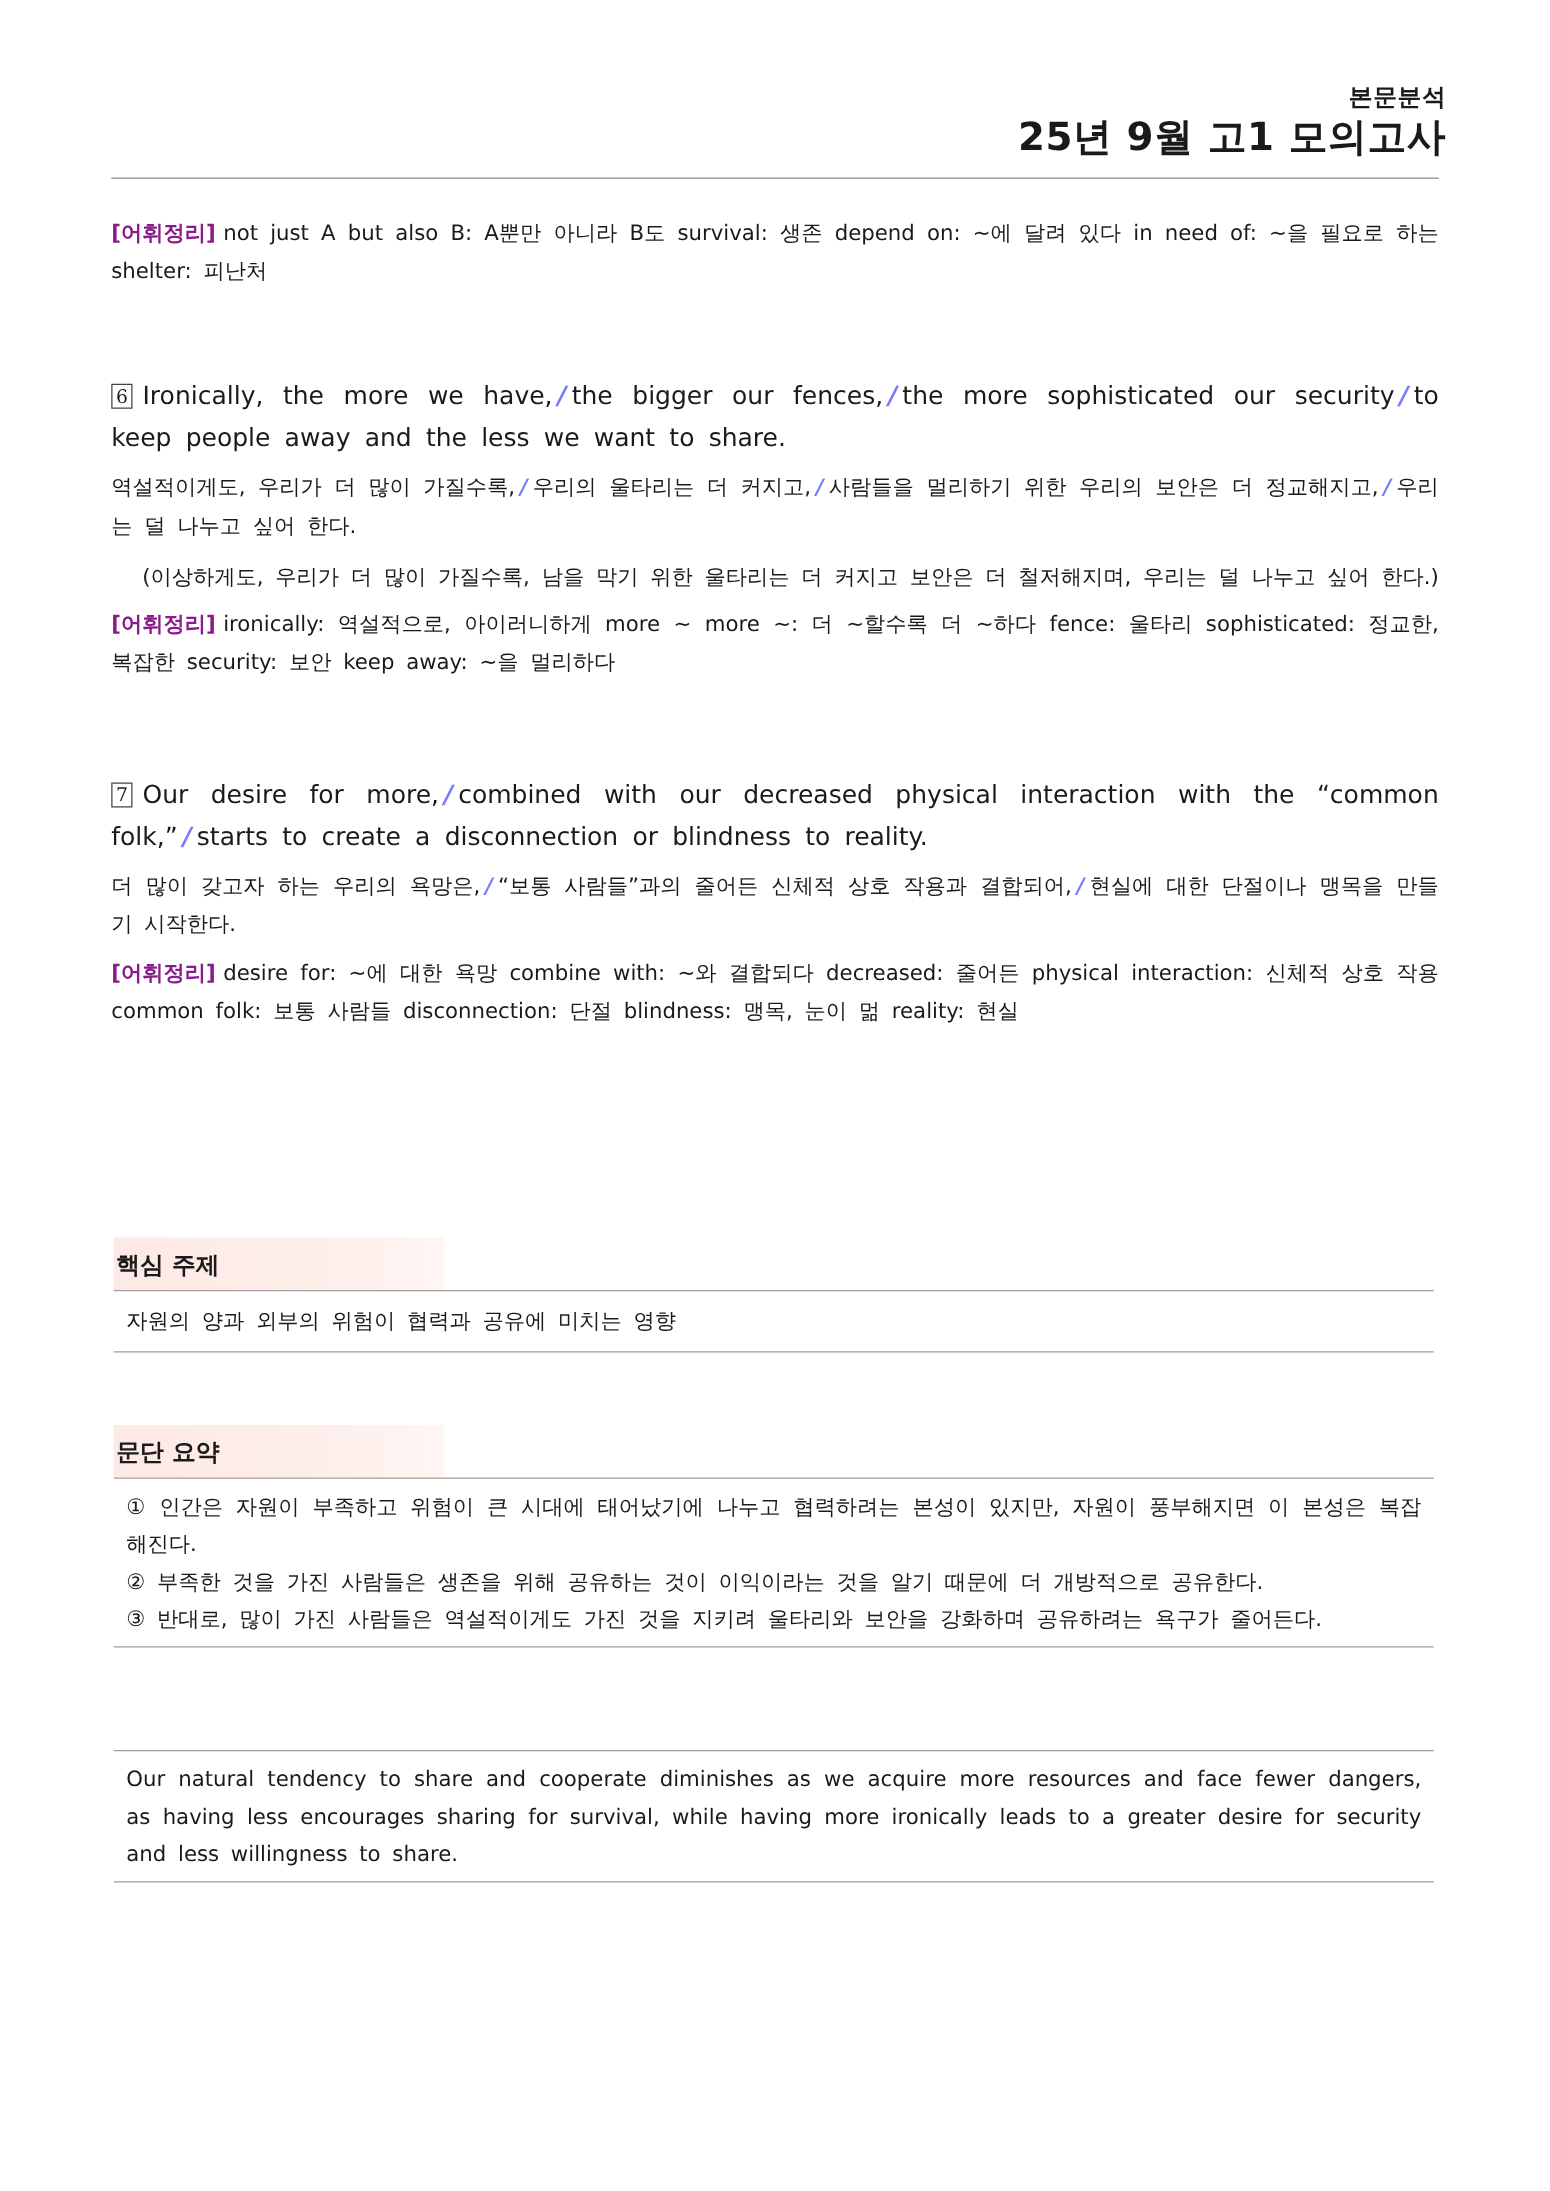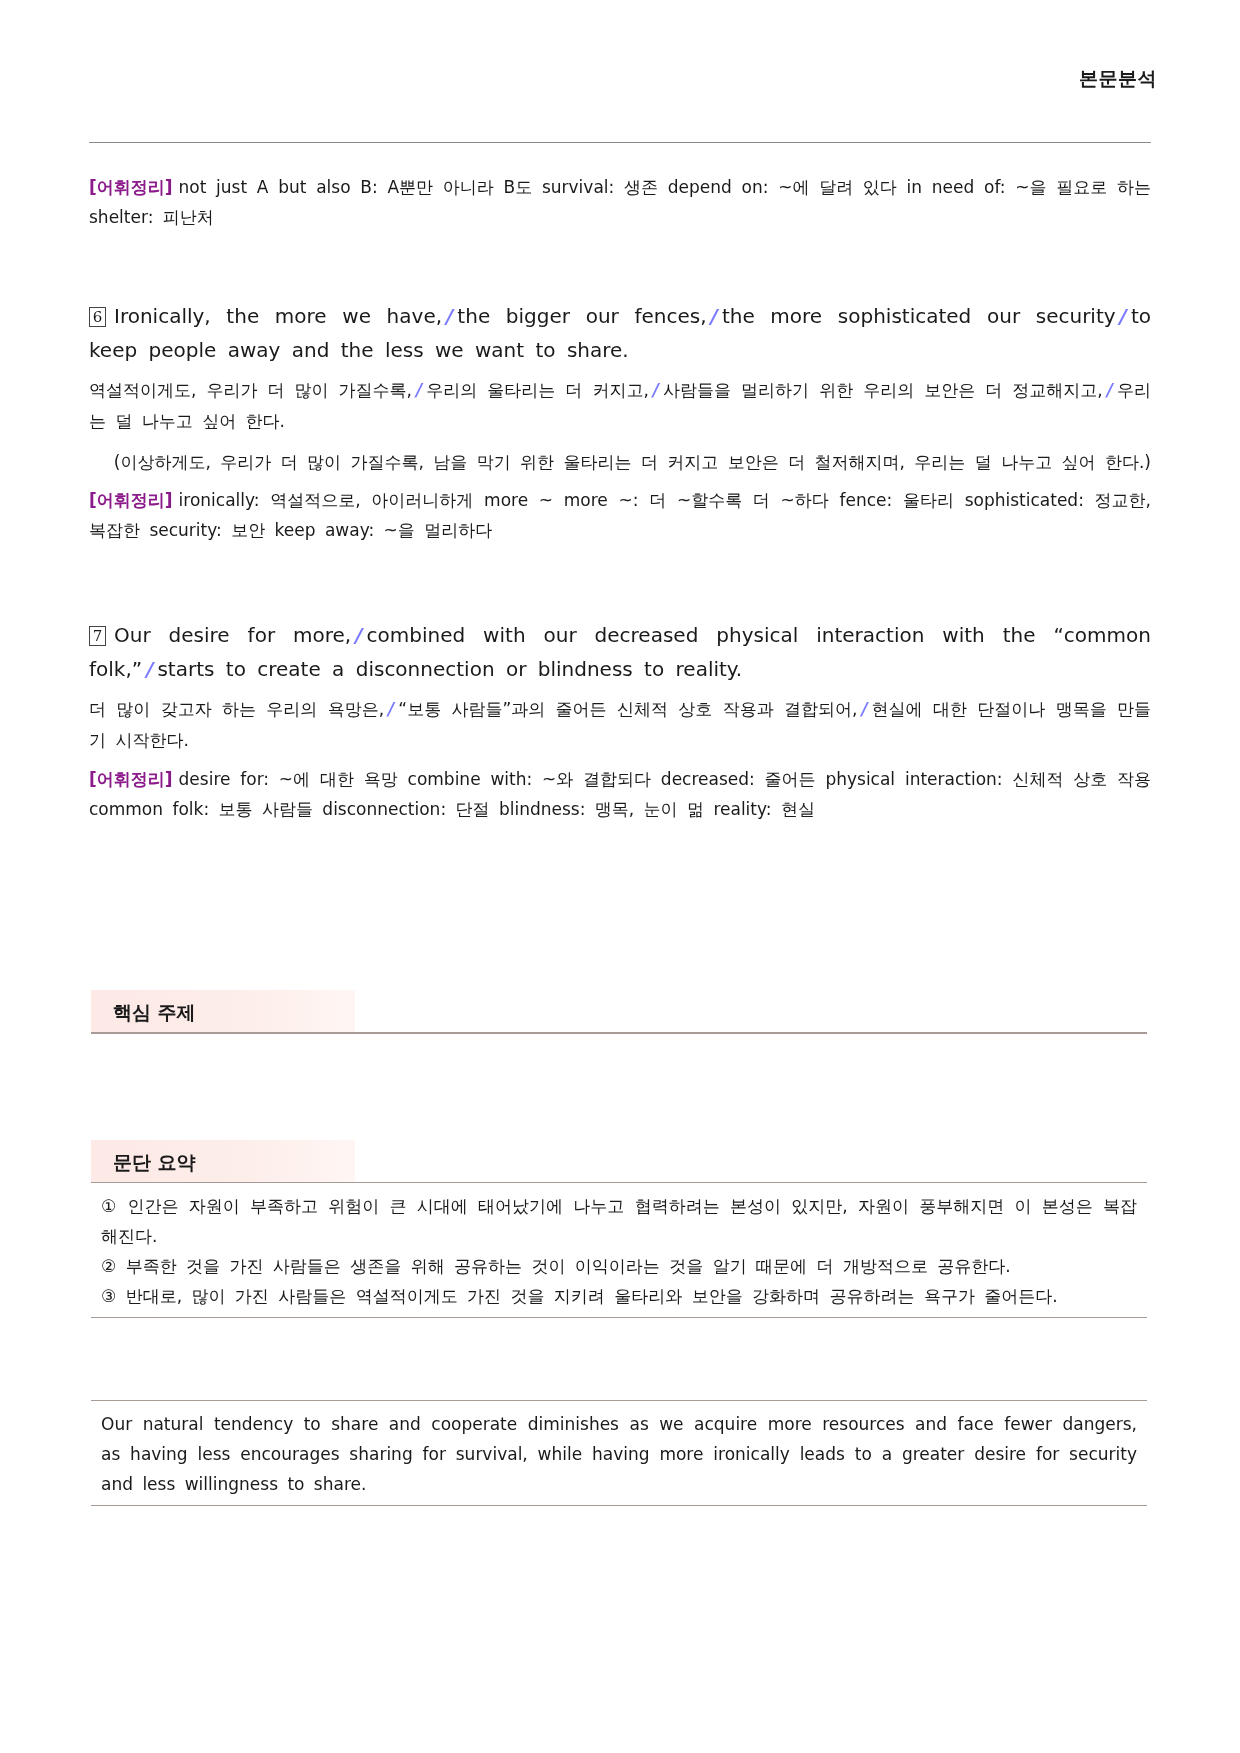--- a/index.html
+++ b/index.html
@@ -27,35 +27,36 @@
       display: inline-block; width: 17px; height: 20px; border: 1px solid #444;
       font-size: 15px; line-height: 18px; text-align: center; vertical-align: 1px;
       margin-right: 8px; font-family: "DejaVu Serif", serif;
     }
     .slash { color: #7b7bff; font-weight: bold; font-style: italic; margin: 0 4px; }
 
     .block { position: absolute; left: 0; width: 1062px; }
 
     .section { position: absolute; left: 2px; width: 1056px; }
     .section .head {
-      width: 264px; height: 42px; padding-left: 22px;
+      width: 264px; height: 42px; padding-left: 2px;
       background: linear-gradient(to right, #fde9e6 0%, #fdeeea 60%, #fff6f4 100%);
       font-size: 19px; font-weight: bold; line-height: 44px;
     }
     .section .rule { height: 1px; background: #a89a94; width: 100%; }
     .section .body { padding: 8px 10px 6px 10px; font-size: 17px; line-height: 30px; word-spacing: 4px; text-align: justify; }
     .section .body .line { display: block; }
   </style>
 </head>
 <body>
 
 <div class="page">
 
   <div class="header">
     <div class="sub">본문분석</div>
+    <div class="title">25년 9월 고1 모의고사</div>
   </div>
   <div class="header-rule"></div>
 
   <div class="block vocab" style="top:172px;">
     <span class="tag">[어휘정리]</span><span>not just A but also B: A뿐만 아니라 B도 survival: 생존 depend on: ~에 달려 있다 in need of: ~을 필요로 하는 shelter: 피난처</span>
   </div>
 
   <div class="block" style="top:299px;">
     <div class="sentence-en">
       <span class="numbox">6</span><span>Ironically, the more we have,</span><span class="slash">/</span><span>the bigger our fences,</span><span class="slash">/</span><span>the more sophisticated our security</span><span class="slash">/</span><span>to keep people away and the less we want to share.</span>
@@ -77,20 +78,21 @@
       <span>더 많이 갖고자 하는 우리의 욕망은,</span><span class="slash">/</span><span>“보통 사람들”과의 줄어든 신체적 상호 작용과 결합되어,</span><span class="slash">/</span><span>현실에 대한 단절이나 맹목을 만들기 시작한다.</span>
     </div>
     <div class="vocab" style="margin-top:8px;">
       <span class="tag">[어휘정리]</span><span>desire for: ~에 대한 욕망 combine with: ~와 결합되다 decreased: 줄어든 physical interaction: 신체적 상호 작용 common folk: 보통 사람들 disconnection: 단절 blindness: 맹목, 눈이 멂 reality: 현실</span>
     </div>
   </div>
 
   <div class="section" style="top:990px;">
     <div class="head">핵심 주제</div>
     <div class="rule"></div>
+    <div class="body" style="padding-top:9px; padding-bottom:9px;">자원의 양과 외부의 위험이 협력과 공유에 미치는 영향</div>
     <div class="rule"></div>
   </div>
 
   <div class="section" style="top:1140px;">
     <div class="head">문단 요약</div>
     <div class="rule"></div>
     <div class="body">
       <span class="line">① 인간은 자원이 부족하고 위험이 큰 시대에 태어났기에 나누고 협력하려는 본성이 있지만, 자원이 풍부해지면 이 본성은 복잡해진다.</span>
       <span class="line">② 부족한 것을 가진 사람들은 생존을 위해 공유하는 것이 이익이라는 것을 알기 때문에 더 개방적으로 공유한다.</span>
       <span class="line">③ 반대로, 많이 가진 사람들은 역설적이게도 가진 것을 지키려 울타리와 보안을 강화하며 공유하려는 욕구가 줄어든다.</span>

